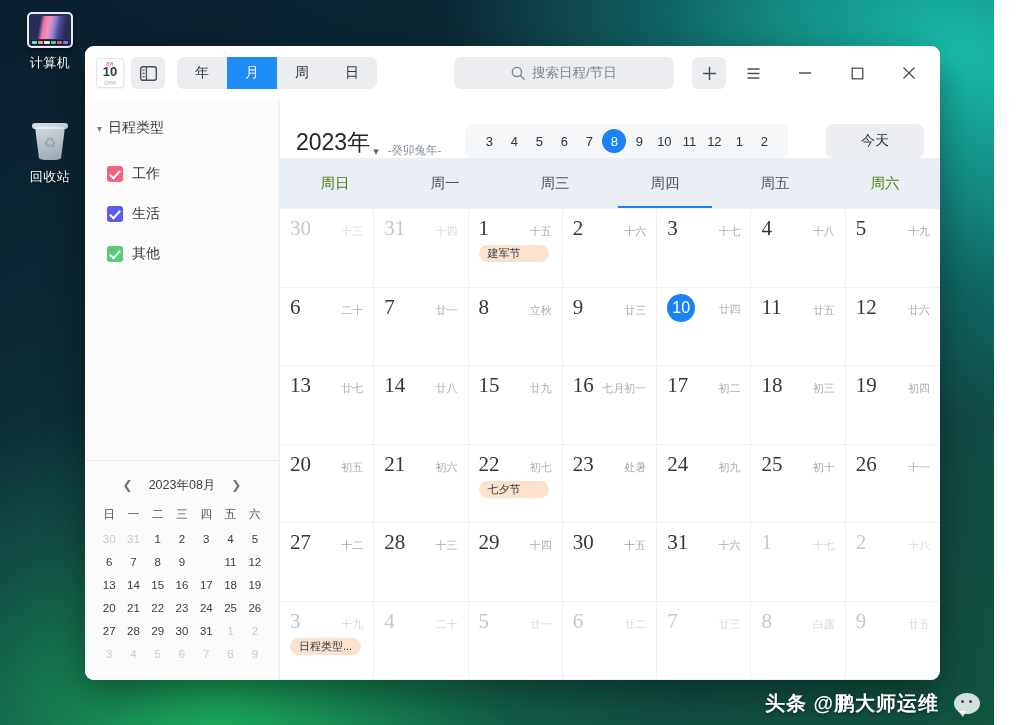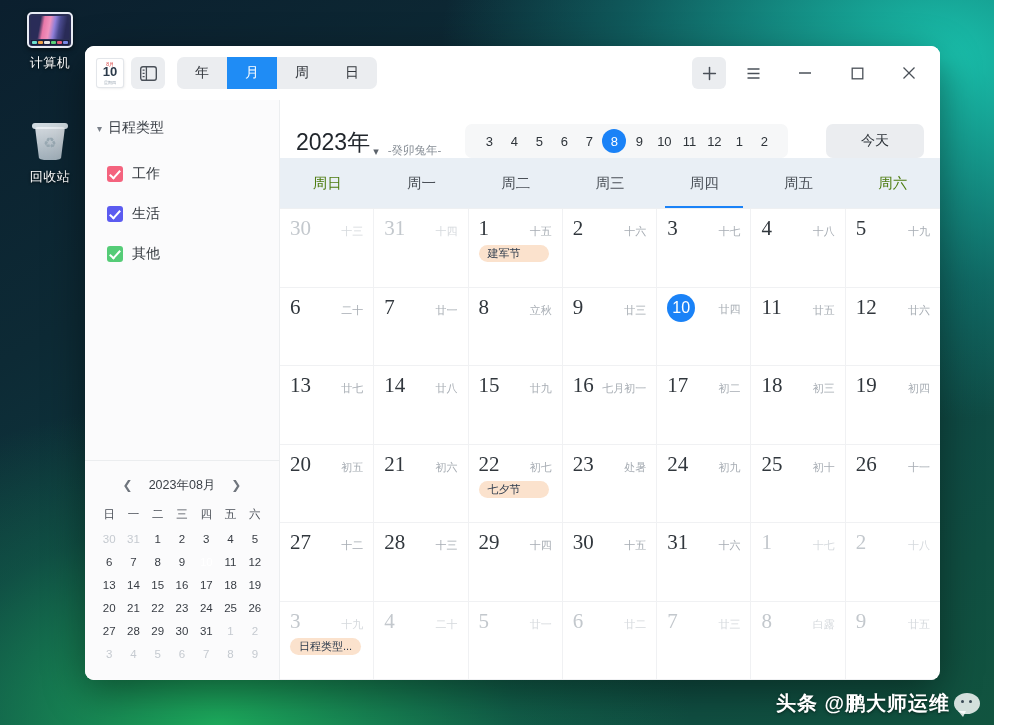--- a/index.html
+++ b/index.html
@@ -408,21 +408,21 @@
     overflow: hidden;
     cursor: pointer;
   }
 
   
   #watermark {
     position: absolute;
     right: 14px; bottom: 8px;
     display: flex;
     align-items: center;
-    gap: 4px;
+    gap: 15px;
     pointer-events: none;
   }
   #watermark .wm-text {
     font-size: 20px;
     font-weight: 700;
     color: #ffffff;
     text-shadow: 0 1px 3px rgba(0,0,0,0.55);
     letter-spacing: 1px;
   }
   #watermark .wm-bubble {
@@ -498,20 +498,27 @@
         </svg>
       </div>
 
       <div class="view-switch">
         <div class="seg">年</div>
         <div class="seg active">月</div>
         <div class="seg">周</div>
         <div class="seg">日</div>
       </div>
 
+      <div class="searchbox">
+        <svg width="14" height="14" viewBox="0 0 14 14">
+          <circle cx="5.9" cy="5.9" r="4.6" fill="none" stroke="#7d848d" stroke-width="1.35"></circle>
+          <line x1="9.4" y1="9.4" x2="13.2" y2="13.2" stroke="#7d848d" stroke-width="1.35" stroke-linecap="round"></line>
+        </svg>
+        <span class="ph">搜索日程/节日</span>
+      </div>
 
       <div class="tb-right">
         <div class="icon-btn shaded">
           <svg width="15" height="15" viewBox="0 0 15 15">
             <line x1="7.5" y1="1.6" x2="7.5" y2="13.4" stroke="#4a5058" stroke-width="1.5" stroke-linecap="round"></line>
             <line x1="1.6" y1="7.5" x2="13.4" y2="7.5" stroke="#4a5058" stroke-width="1.5" stroke-linecap="round"></line>
           </svg>
         </div>
         <div class="win-btn">
           <svg width="15" height="13" viewBox="0 0 15 13">
@@ -643,21 +650,20 @@
               <div class="mi">12</div>
               <div class="mi">1</div>
               <div class="mi">2</div>
             </div>
           <div class="today-btn">今天</div>
         </div>
 
         <div class="weekbar" id="weekbar">
             <div class="wcell weekend">周日</div>
             <div class="wcell">周一</div>
-            <div class="wcell">周二</div>
             <div class="wcell">周三</div>
             <div class="wcell curcol">周四</div>
             <div class="wcell">周五</div>
             <div class="wcell weekend">周六</div>
           </div>
 
         <div class="grid" id="day-grid">
             <div class="cell out">
               <div class="row1">
                 <span class="dnum">30</span>

